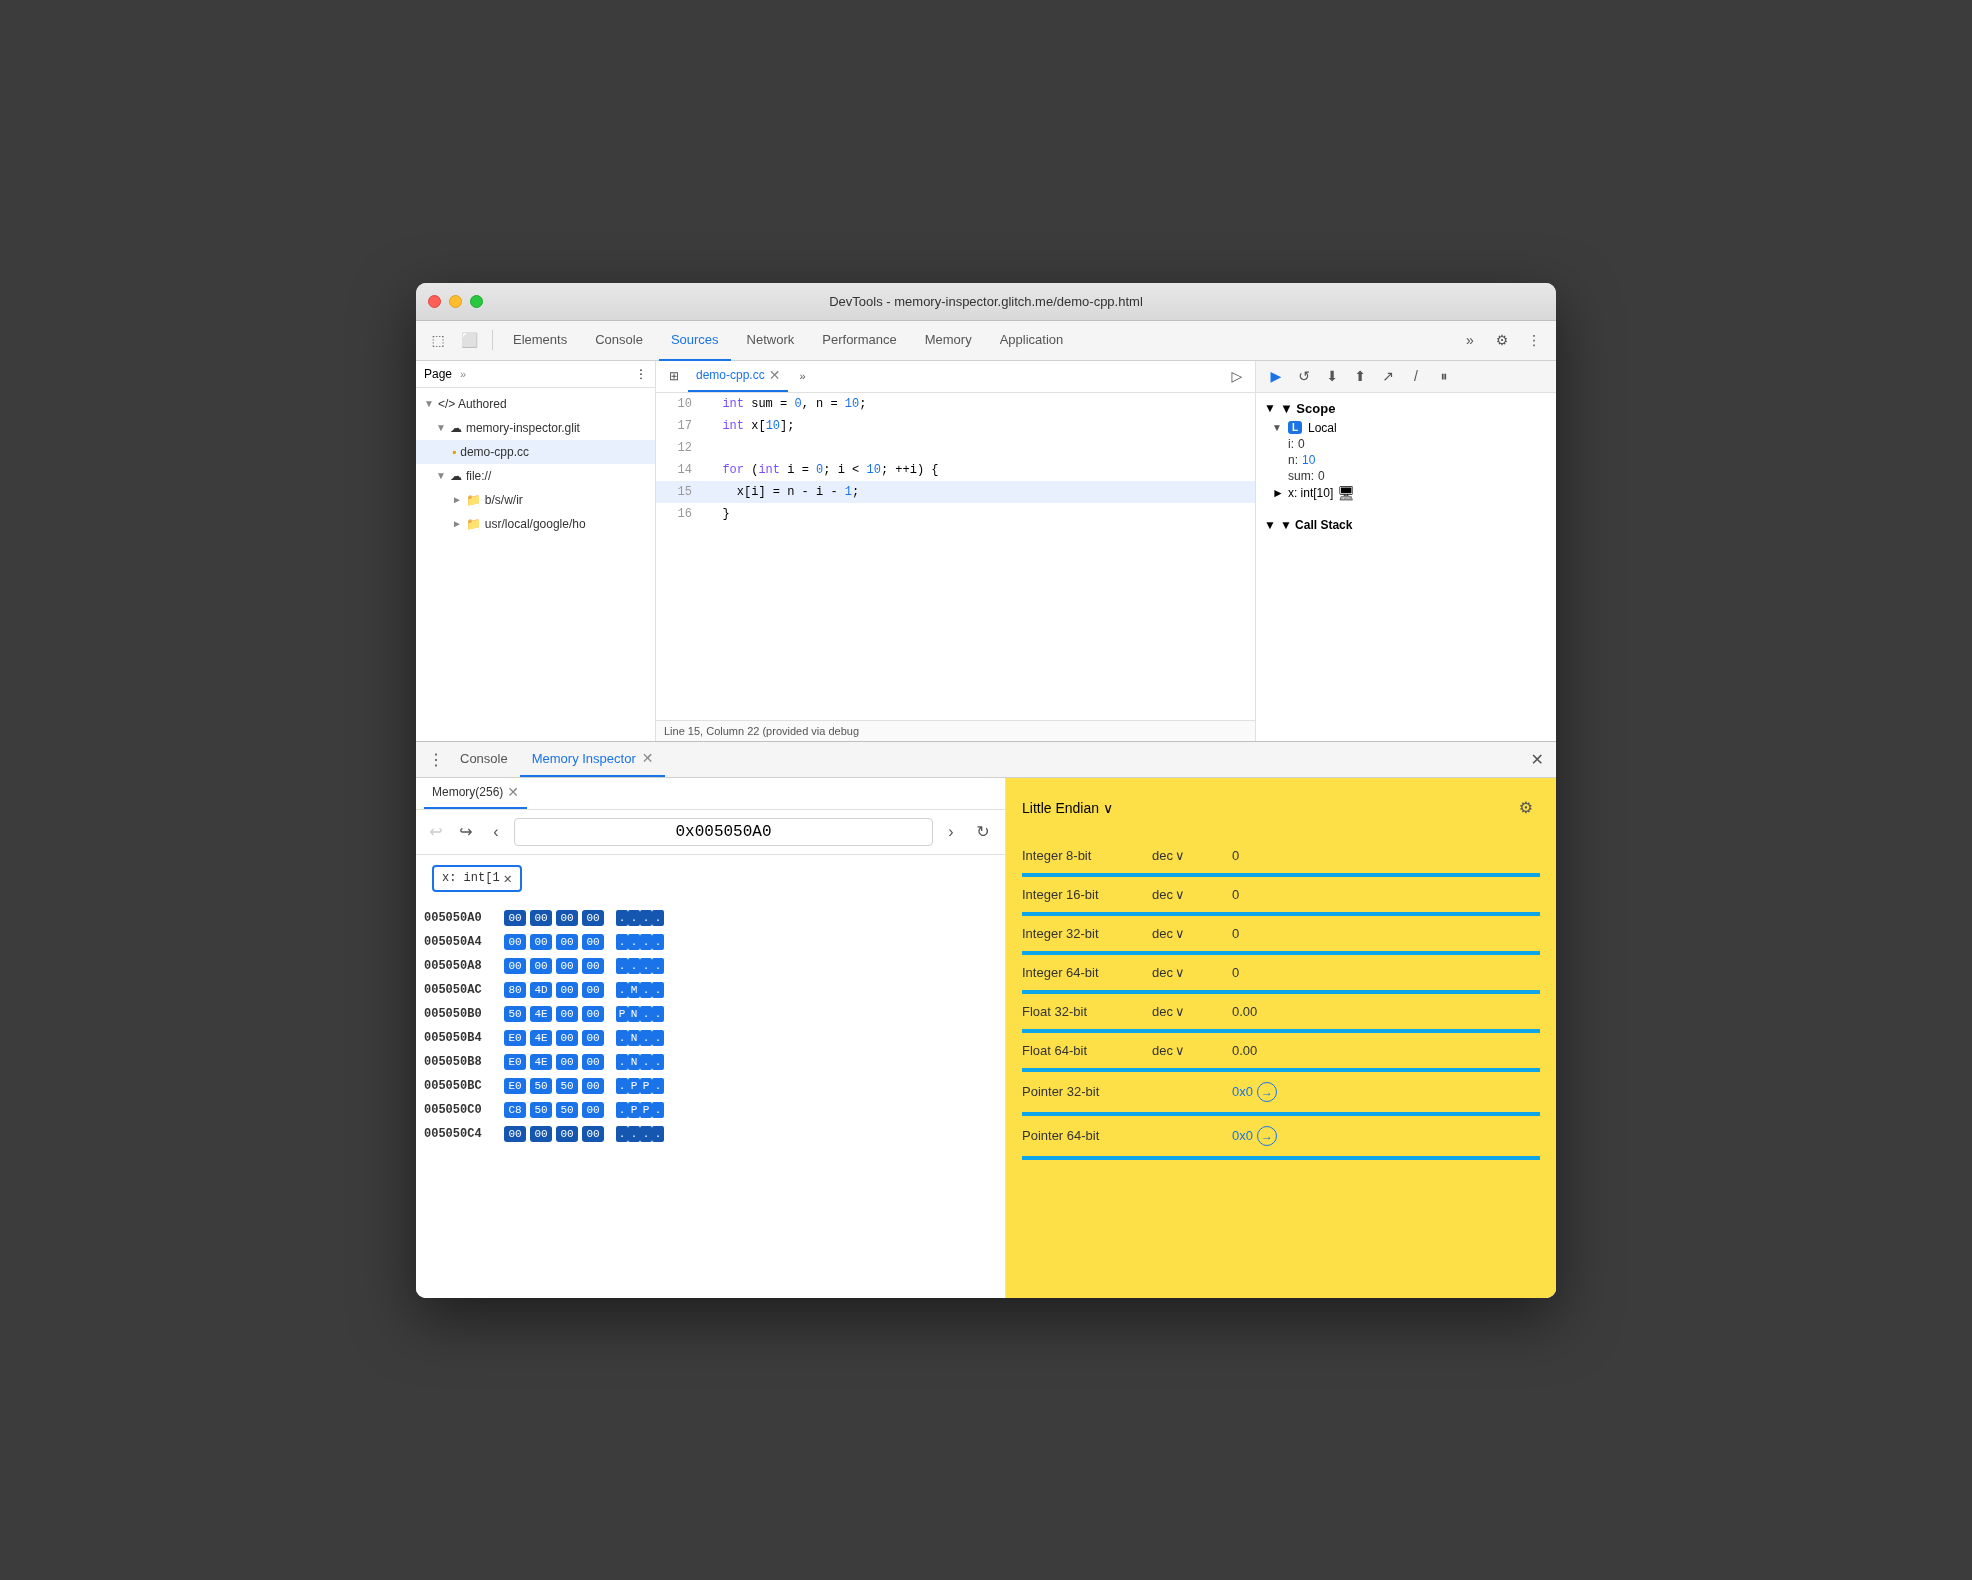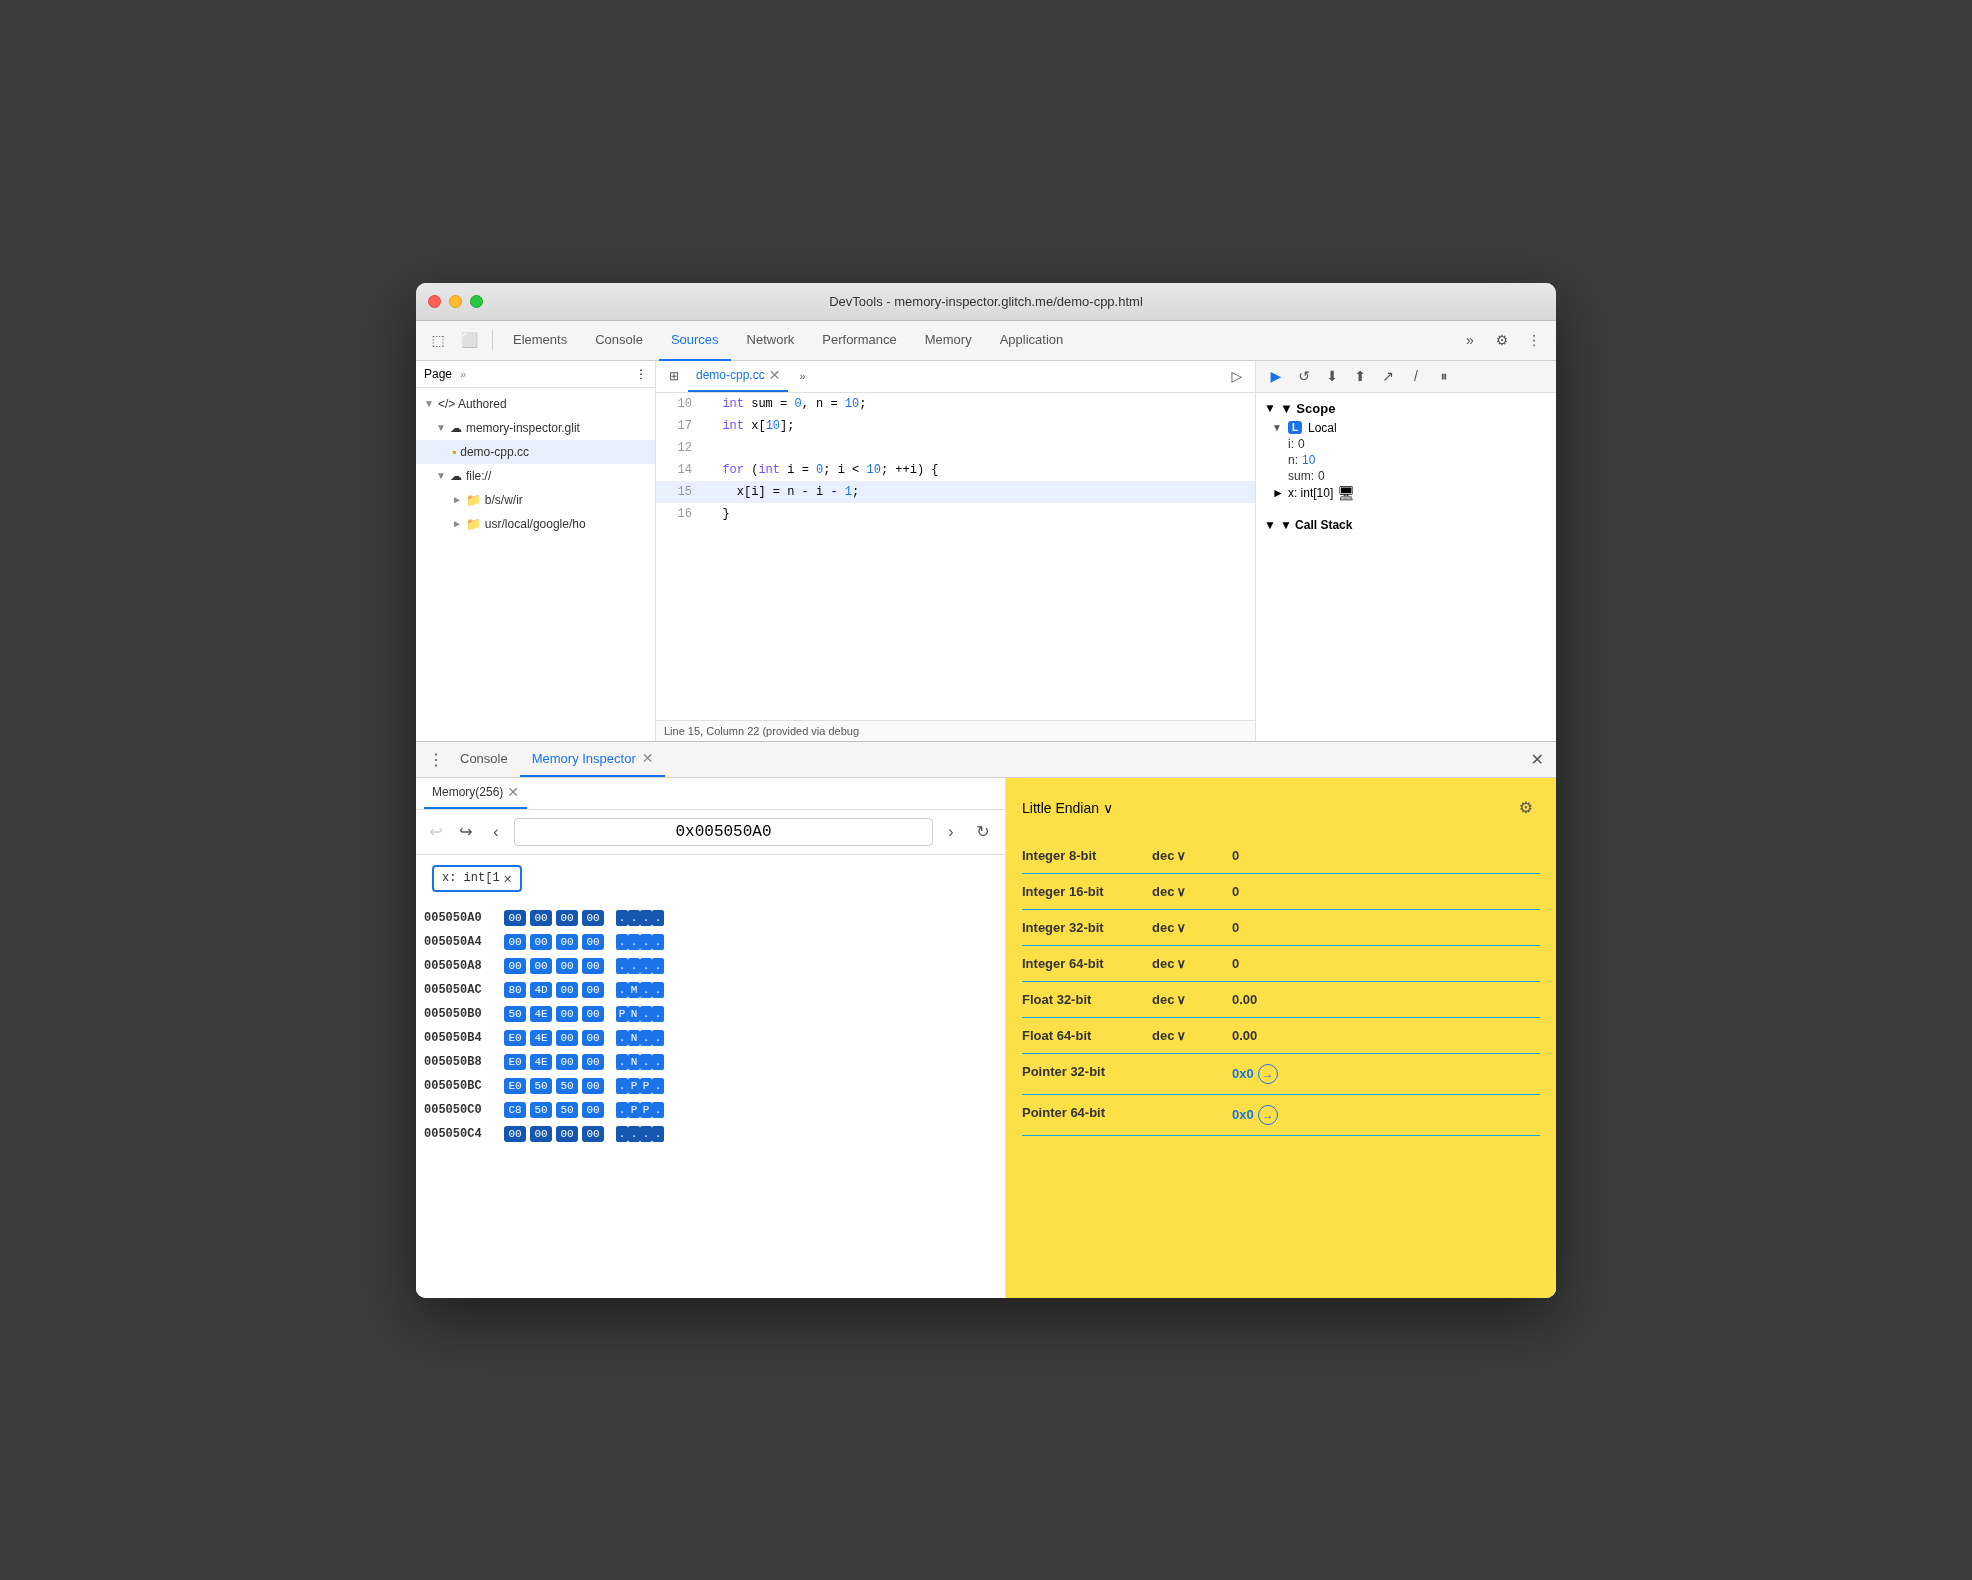--- a/index.html
+++ b/index.html
@@ -479,24 +479,23 @@
       justify-content: center;
       border-radius: 4px;
       cursor: pointer;
       color: #555;
       border: none;
       background: none;
       font-size: 16px;
     }
     .value-row {
       display: flex;
-      align-items: flex-start;
+      align-items: center;
       padding: 10px 0;
-      border-bottom: 1px solid #0ea5e9;
-      font-weight: bold;
+      border-bottom: 4px solid #0ea5e9;
     }
     .value-type {
       width: 130px;
       font-size: 13px;
       color: #333;
     }
     .value-format {
       width: 80px;
       display: flex;
       align-items: center;

